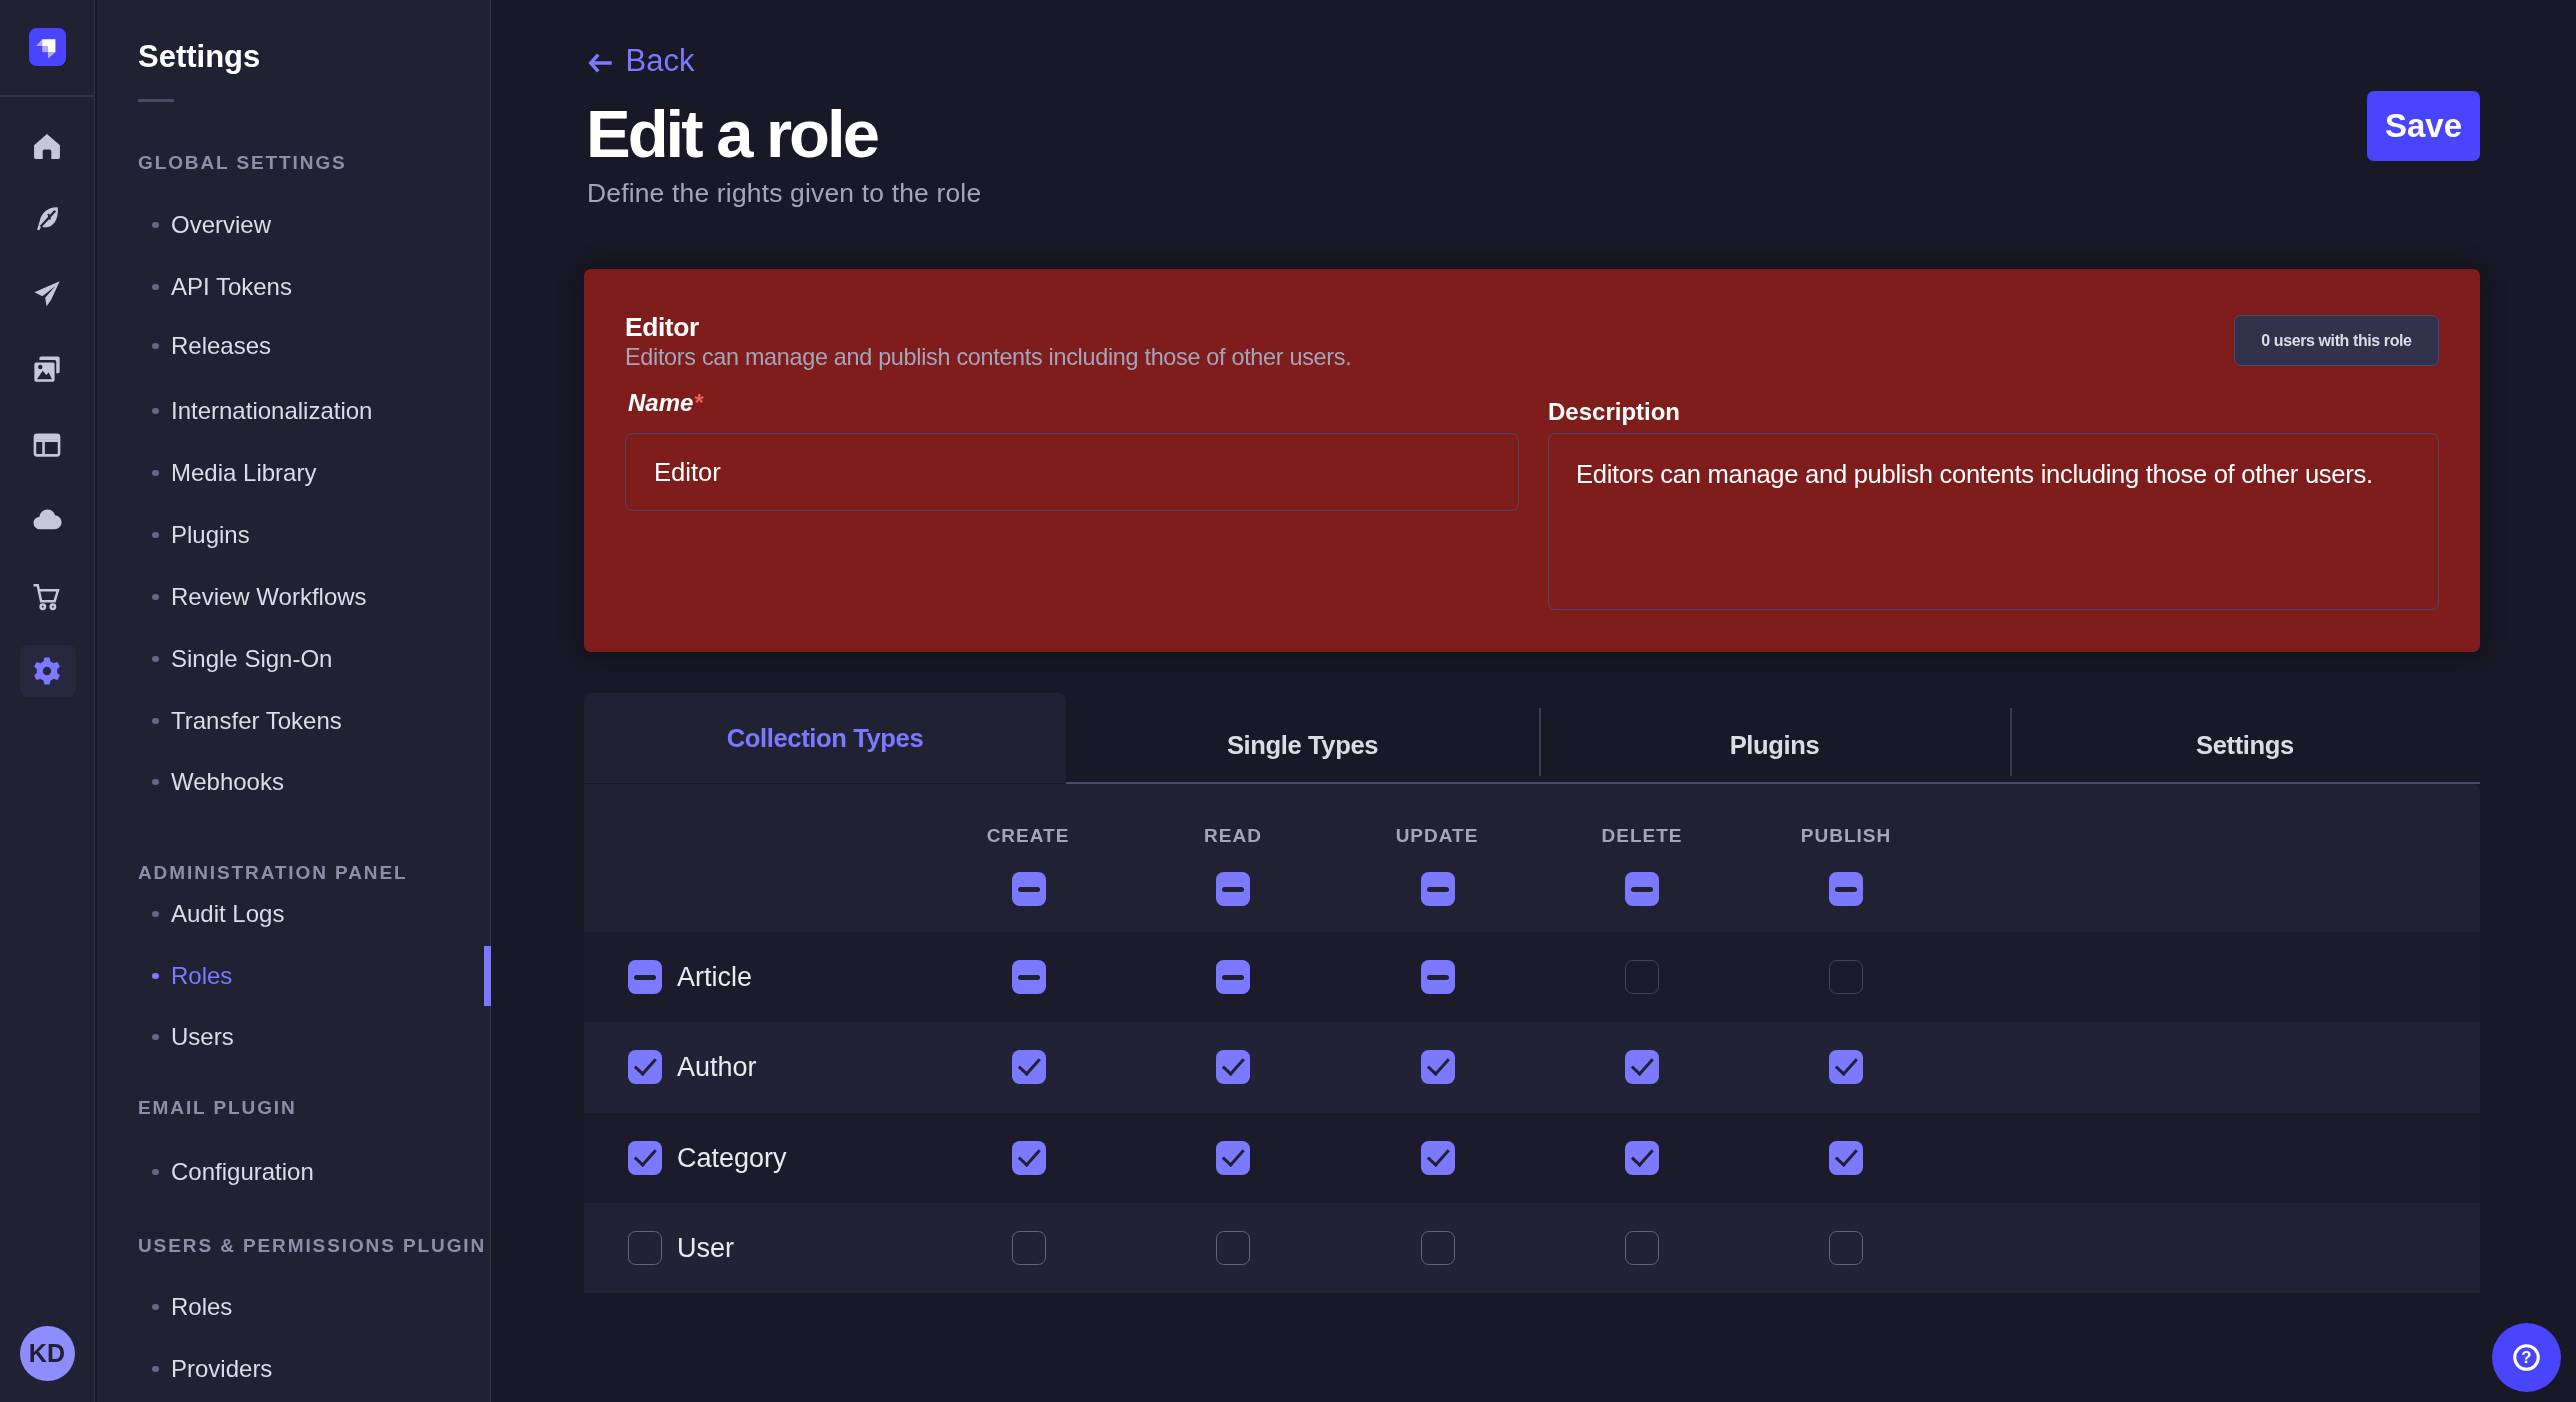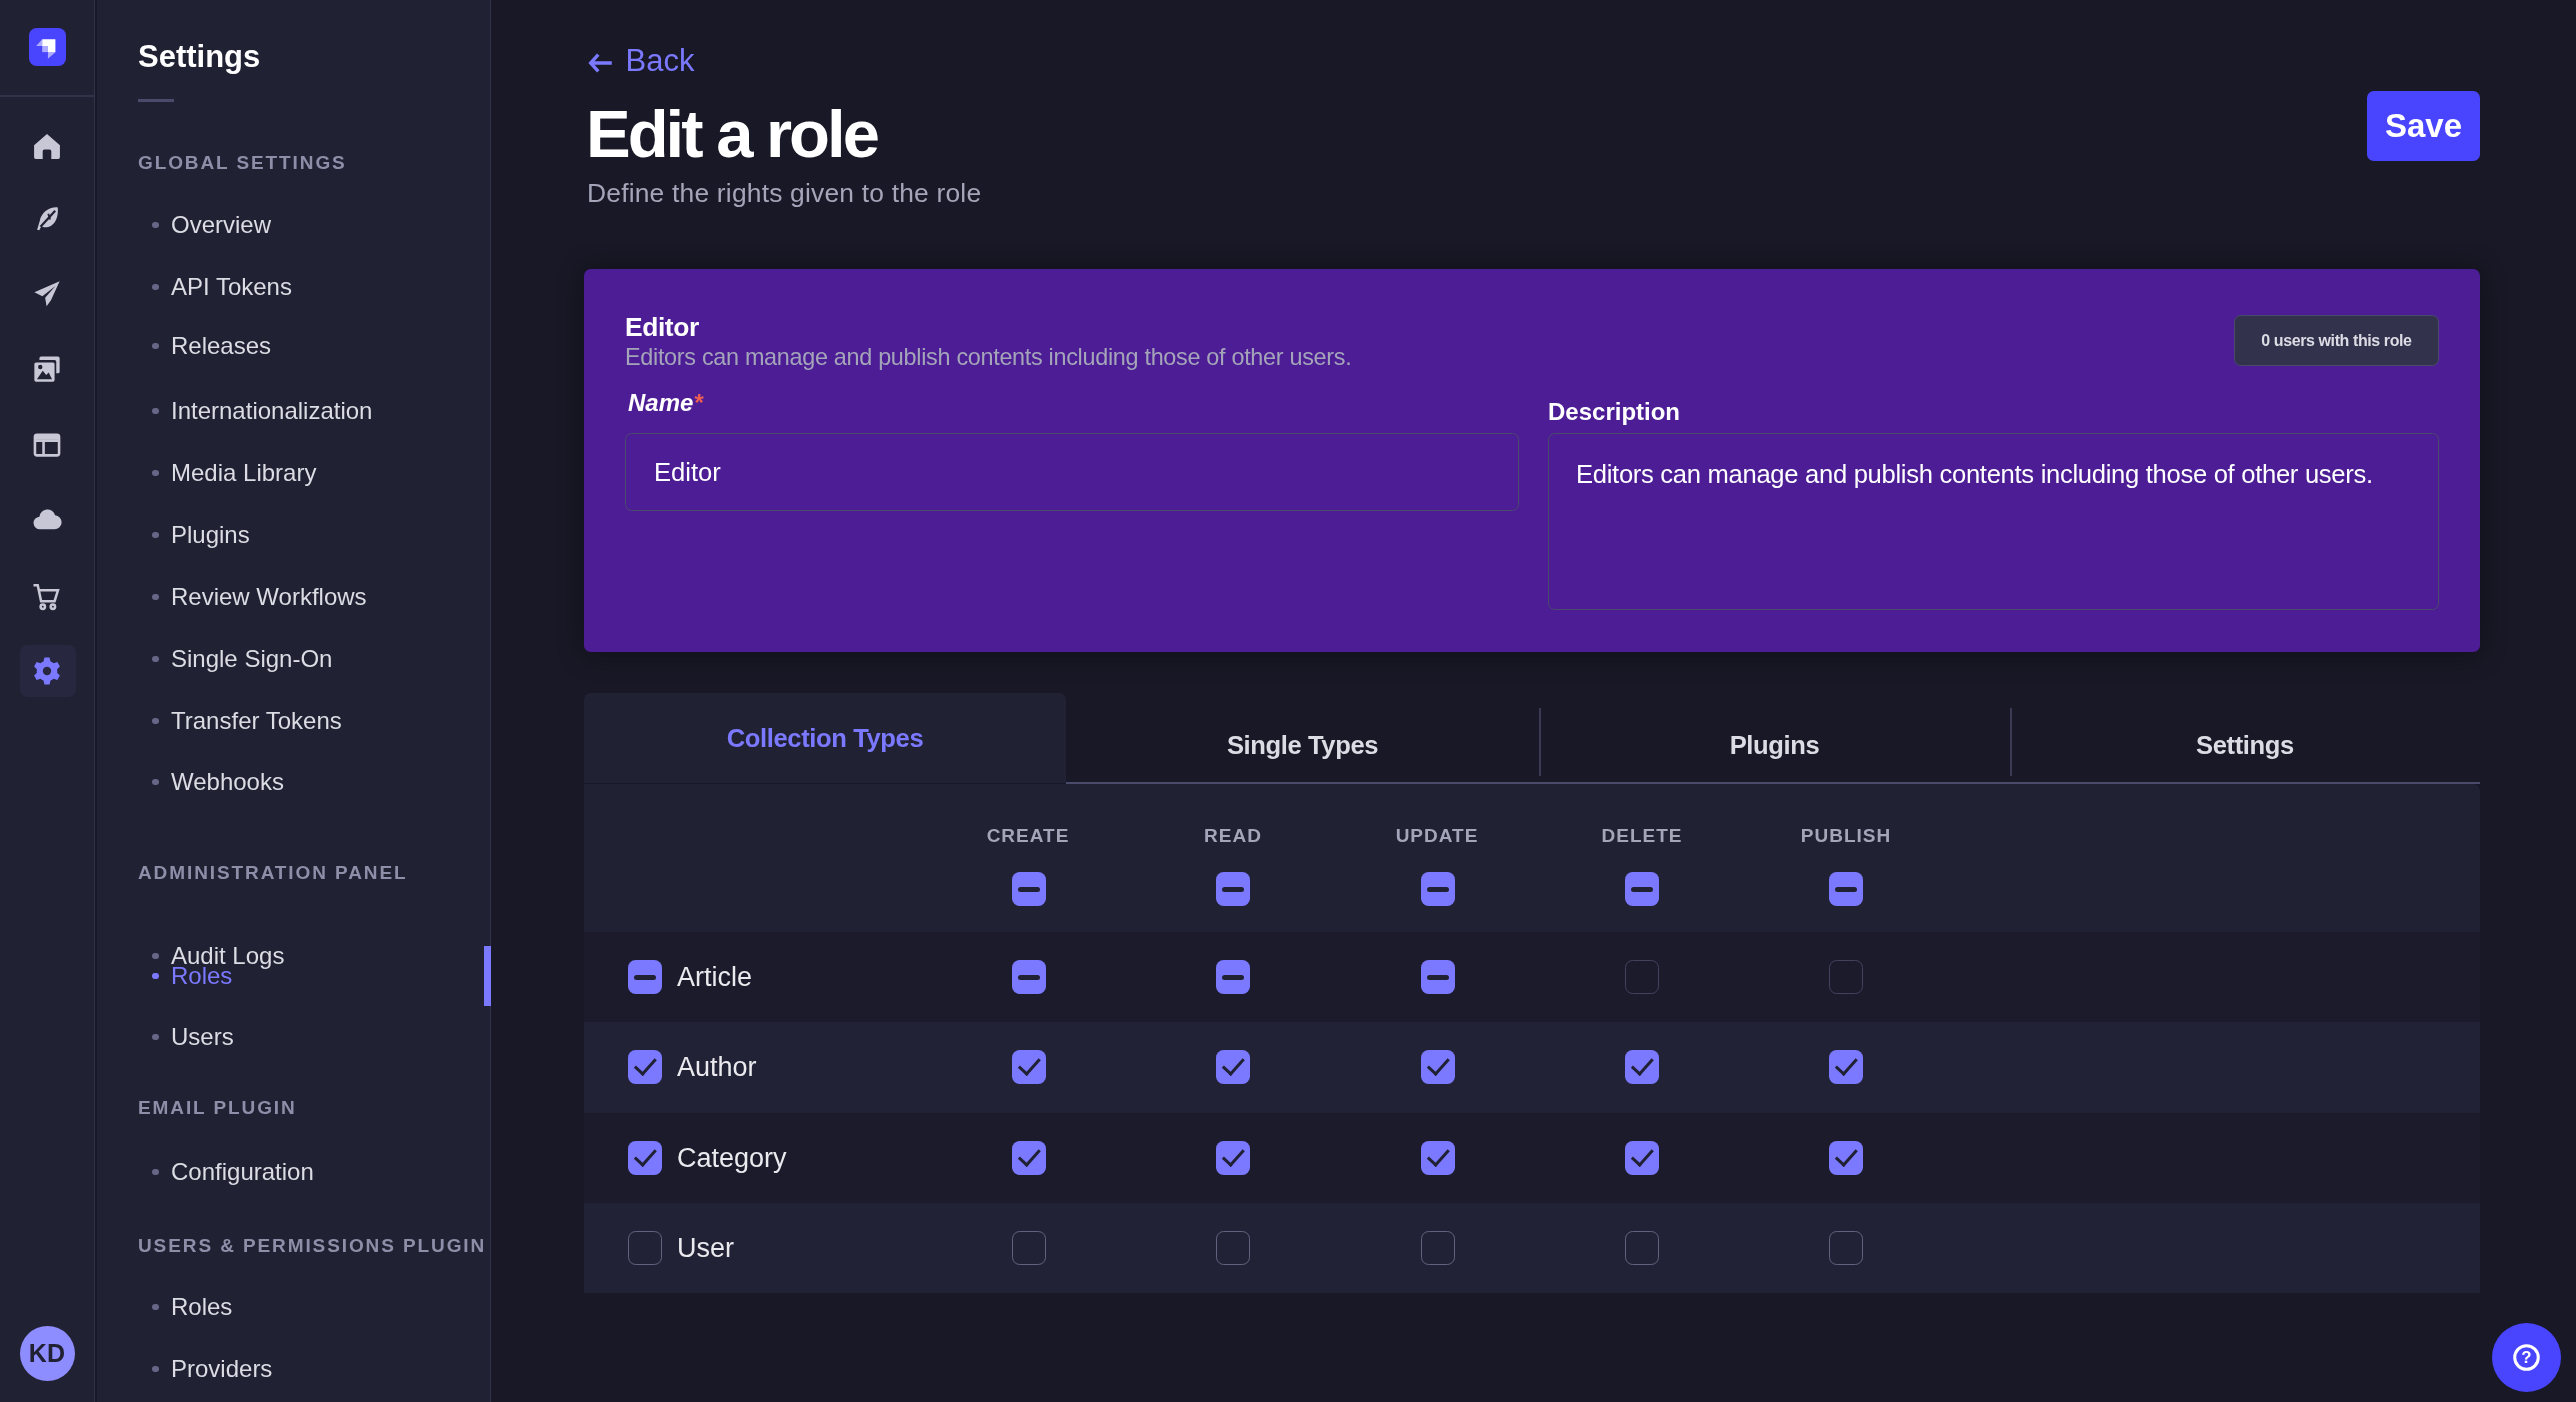--- a/index.html
+++ b/index.html
@@ -37,21 +37,21 @@
   #back { position:absolute; left:96px; top:43px; color:#7b79ff; font-size:31px; font-weight:500; }
   #back svg { vertical-align:-3.4px; margin-right:12px; }
   #h1 { position:absolute; left:94px; top:95px; font-size:67px; font-weight:700; color:#fff;
     letter-spacing:-3px; }
   #sub1 { position:absolute; left:95px; top:178px; font-size:26.4px; color:#a5a5ba; letter-spacing:0.2px; }
   #savebtn { position:absolute; left:1875px; top:91px; width:113px; height:70px;
     background:#4945ff; border-radius:6.8px; color:#fff; font-size:33px; font-weight:700;
     display:flex; align-items:center; justify-content:center; }
   
   #card { position:absolute; left:92px; top:269px; width:1896px; height:383px;
-    background:#4c1d95; border-radius:6.8px; box-shadow:0 1.7px 25.6px rgba(3,3,10,0.35);padding-left:46px; }
+    background:#7f1d1d; border-radius:6.8px; box-shadow:0 1.7px 25.6px rgba(3,3,10,0.35);padding-left:46px; }
   #card .title { position:absolute; left:41px; top:43px; font-size:26.4px; letter-spacing:-0.4px; font-weight:700; color:#fff; }
   #card .desc { position:absolute; left:41px; top:75px; font-size:23.4px; letter-spacing:-0.3px; color:#a5a5ba; }
   #usersbtn { position:absolute; right:41px; top:46px; height:51px; padding:0 26.4px;
     background:#32324d; border:1.7px solid #4a4a6a; border-radius:6.8px; color:#dcdce4;
     font-size:16px; letter-spacing:-0.4px; font-weight:700; display:flex; align-items:center; }
   .flabel { position:absolute; font-size:24px; font-weight:700; color:#fff; }
   .flabel .req { color:#ee5e52; }
   #nameinput { position:absolute; left:41px; top:164px; width:894px; height:78px;
     border:1.7px solid #4a4a6a; border-radius:6.8px; font-size:25.6px; color:#fff;
     display:flex; align-items:center; padding-left:28px; }
@@ -178,21 +178,21 @@
     </div>
   <div class="navitem" style="top:690px;">
       <div class="dot g"></div>
       <span>Transfer Tokens</span>
     </div>
   <div class="navitem" style="top:751px;">
       <div class="dot g"></div>
       <span>Webhooks</span>
     </div>
   <div class="navsec" style="top:839px;margin-top:23px;">ADMINISTRATION PANEL</div>
-  <div class="navitem" style="top:925px;">
+  <div class="navitem" style="top:883px;">
       <div class="dot g"></div>
       <span>Audit Logs</span>
     </div>
   <div class="navitem active" style="top:945px;">
       <div class="dot"></div>
       <span>Roles</span>
       <div class="bar"></div>
     </div>
   <div class="navitem" style="top:1006px;">
       <div class="dot g"></div>

